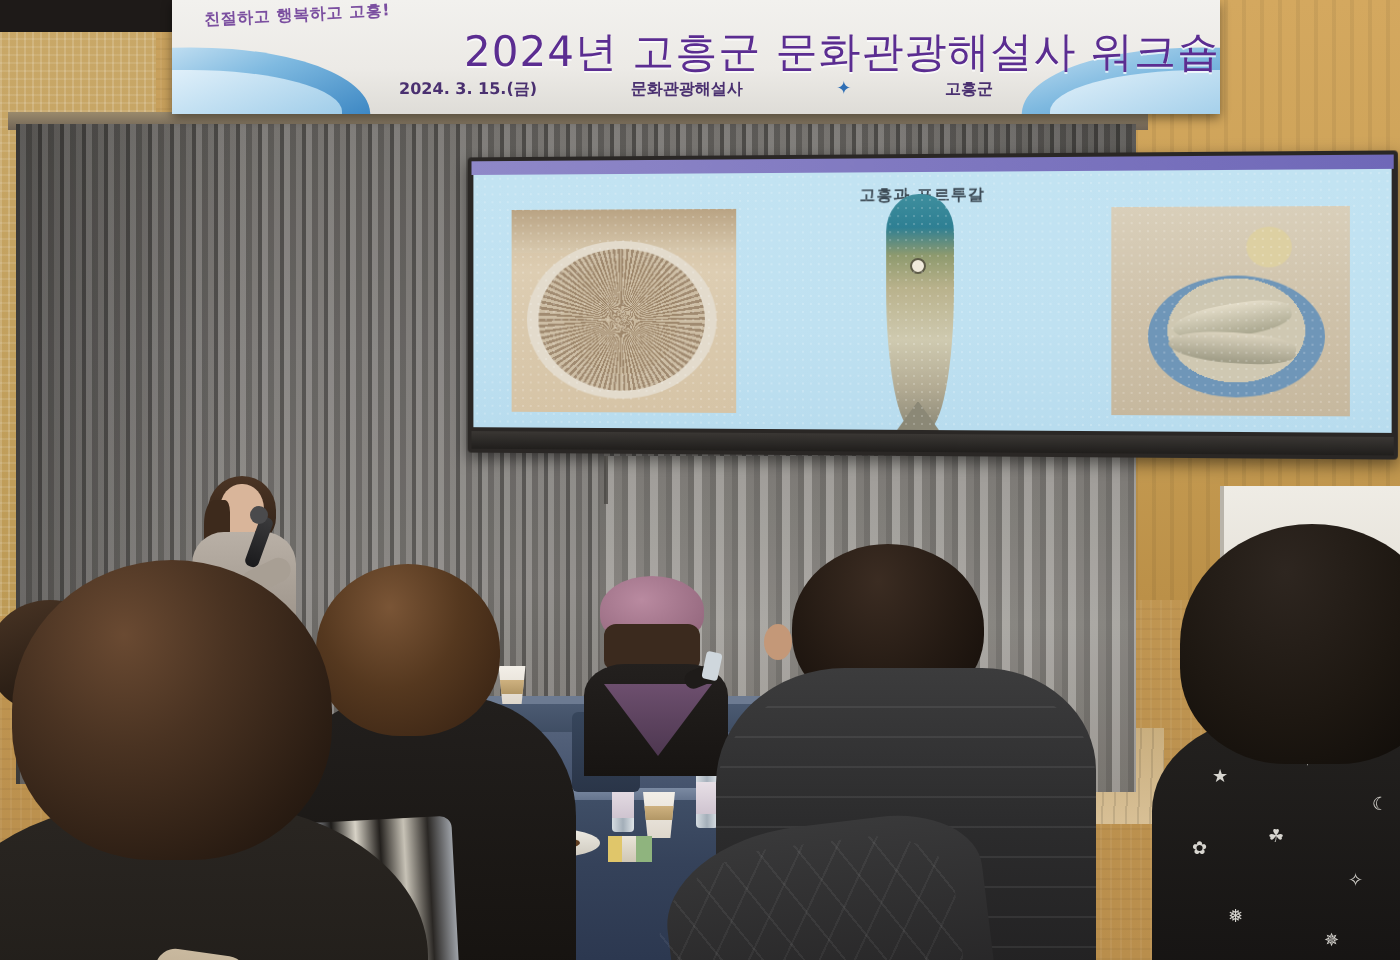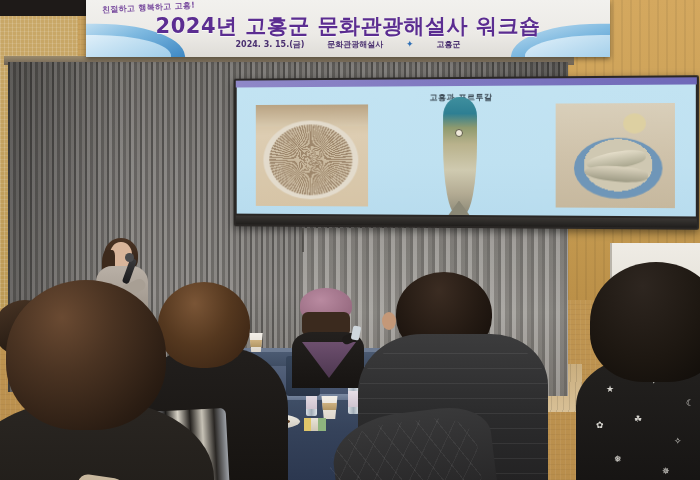--- a/index.html
+++ b/index.html
@@ -110,31 +110,31 @@
     background:linear-gradient(160deg,#eaf5fc,#a6d2ec);opacity:.9;
   }
   .banner-wave2.left{left:-10px;border-radius:0 80% 0 0;}
   .banner-wave2.right{right:-10px;border-radius:80% 0 0 0;}
   .banner-scribble{
     position:absolute;left:16px;top:2px;font-size:8px;color:#7b4fa0;
     letter-spacing:.3px;transform:rotate(-3deg);white-space:nowrap;
     font-family:"DejaVu Sans",sans-serif;font-weight:700;
   }
   .banner-title{
-    position:absolute;left:0;right:0;top:12px;text-align:center;
-    font-size:21px;font-weight:700;color:#5b2d91;letter-spacing:.5px;
+    position:absolute;left:0;right:0;top:12px;text-align:right;
+    font-size:21px;font-weight:400;color:#5b2d91;letter-spacing:.5px;
     text-shadow:0 1px 0 rgba(255,255,255,.7);white-space:nowrap;
     font-family:"DejaVu Sans",sans-serif;
   }
   .banner-sub{
     position:absolute;left:0;right:0;top:39px;text-align:center;
     font-size:8px;color:#4a3070;white-space:nowrap;
     font-family:"DejaVu Sans",sans-serif;font-weight:700;
   }
-  .banner-sub span{margin:0 10px;}
+  .banner-sub span{margin:0 22px;}
   .banner-logo-mark{color:#2f6fb5;font-size:9px;}
 
   
   .screen-frame{
     position:absolute;left:228px;top:77px;width:466px;height:151px;
     background:#2a2725;border-radius:2px;
     box-shadow:0 3px 8px rgba(0,0,0,.5);
     transform:perspective(700px) rotateY(-4deg);
   }
   .screen-top-band{

